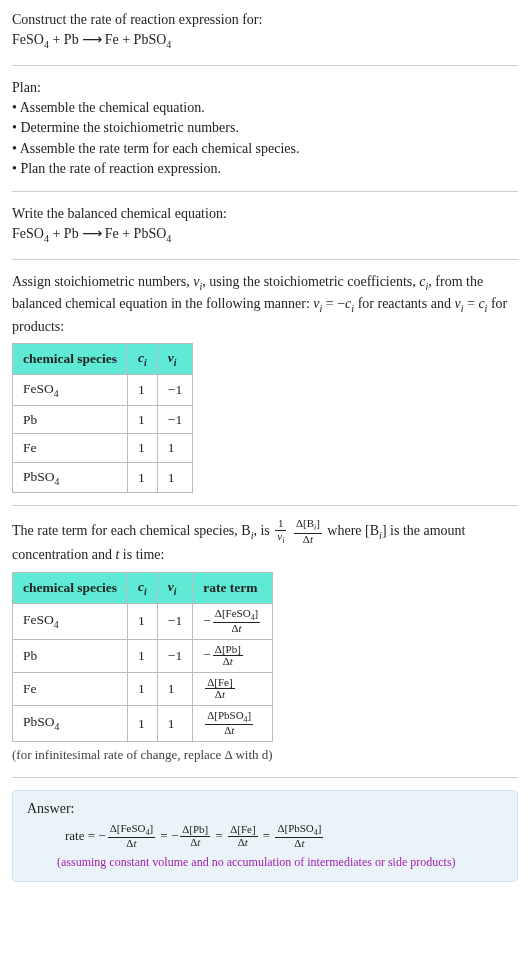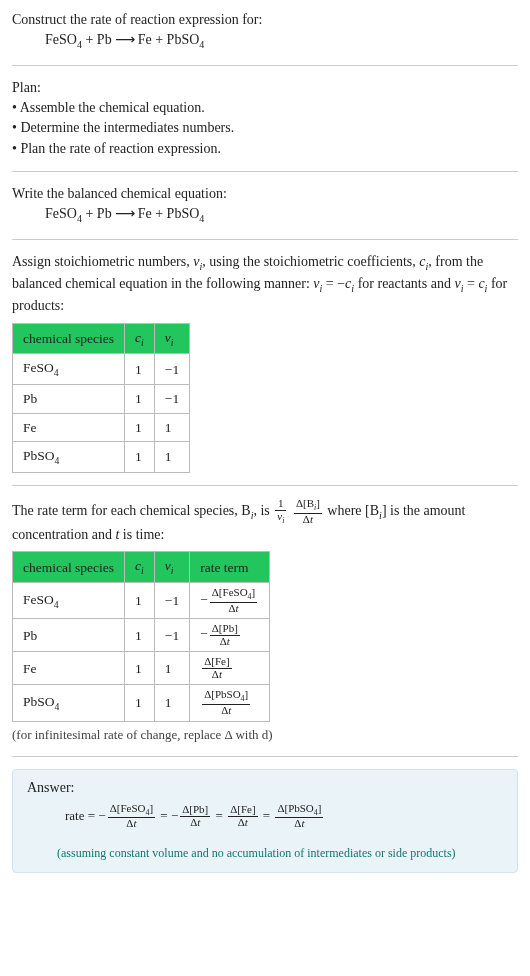--- a/index.html
+++ b/index.html
@@ -15,35 +15,35 @@
   }
   .section {
     margin-bottom: 12px;
   }
   hr.sep {
     border: none;
     border-top: 1px solid #ccc;
     margin: 12px 0;
   }
   .sub { font-size: 0.72em; vertical-align: sub; }
-  .eq { white-space: nowrap; margin-left: 33px; }
+  .eq { white-space: nowrap; }
   table.data {
     border-collapse: collapse;
     margin: 6px 0 4px 0;
     font-size: 13.5px;
   }
   table.data th, table.data td {
     border: 1px solid #bbb;
     padding: 4px 10px;
     text-align: left;
     white-space: nowrap;
   }
   table.data th {
-    font-weight: normal;
-    background: #22c55e;
+    font-weight: bold;
+    background: #5eead4;
   }
   .note {
     font-size: 13px;
     color: #444;
     margin-top: 2px;
   }
   .frac {
     display: inline-block;
     text-align: center;
     vertical-align: middle;
@@ -55,36 +55,37 @@
   .frac .den { display:block; padding:0 2px; }
   .answer-box {
     background: #eaf4f8;
     border: 1px solid #cfe5ee;
     border-radius: 4px;
     padding: 8px 0 10px 14px;
     margin-top: 6px;
   }
   .answer-box .label { font-size: 14px; margin-bottom:4px; }
   .answer-box .rate { font-size: 13px; margin-left: 38px; }
-  .answer-box .assume { font-size: 12px; color:#0f766e; margin-left:30px; margin-top:15px;}
+  .answer-box .assume { font-size: 12px; color:#a21caf; margin-left:30px; margin-top:4px;}
   .arrow { display:inline-block; letter-spacing: -1px; }
 </style>
 </head>
 <body>
 
 <div class="section">
   <div>Construct the rate of reaction expression for:</div>
   <div class="eq">FeSO<span class="sub">4</span> + Pb  <span class="arrow">⟶</span>  Fe + PbSO<span class="sub">4</span></div>
 </div>
 <hr class="sep">
 
 <div class="section">
   <div>Plan:</div>
   <div>• <span>Assemble the chemical equation.</span></div>
-  <div>• <span>Determine the intermediates numbers.</span></div>
+  <div>• <span>Determine the stoichiometric numbers.</span></div>
+  <div>• <span>Assemble the rate term for each chemical species.</span></div>
   <div>• <span>Plan the rate of reaction expression.</span></div>
 </div>
 <hr class="sep">
 
 <div class="section">
   <div>Write the balanced chemical equation:</div>
   <div class="eq">FeSO<span class="sub">4</span> + Pb  <span class="arrow">⟶</span>  Fe + PbSO<span class="sub">4</span></div>
 </div>
 <hr class="sep">
 

